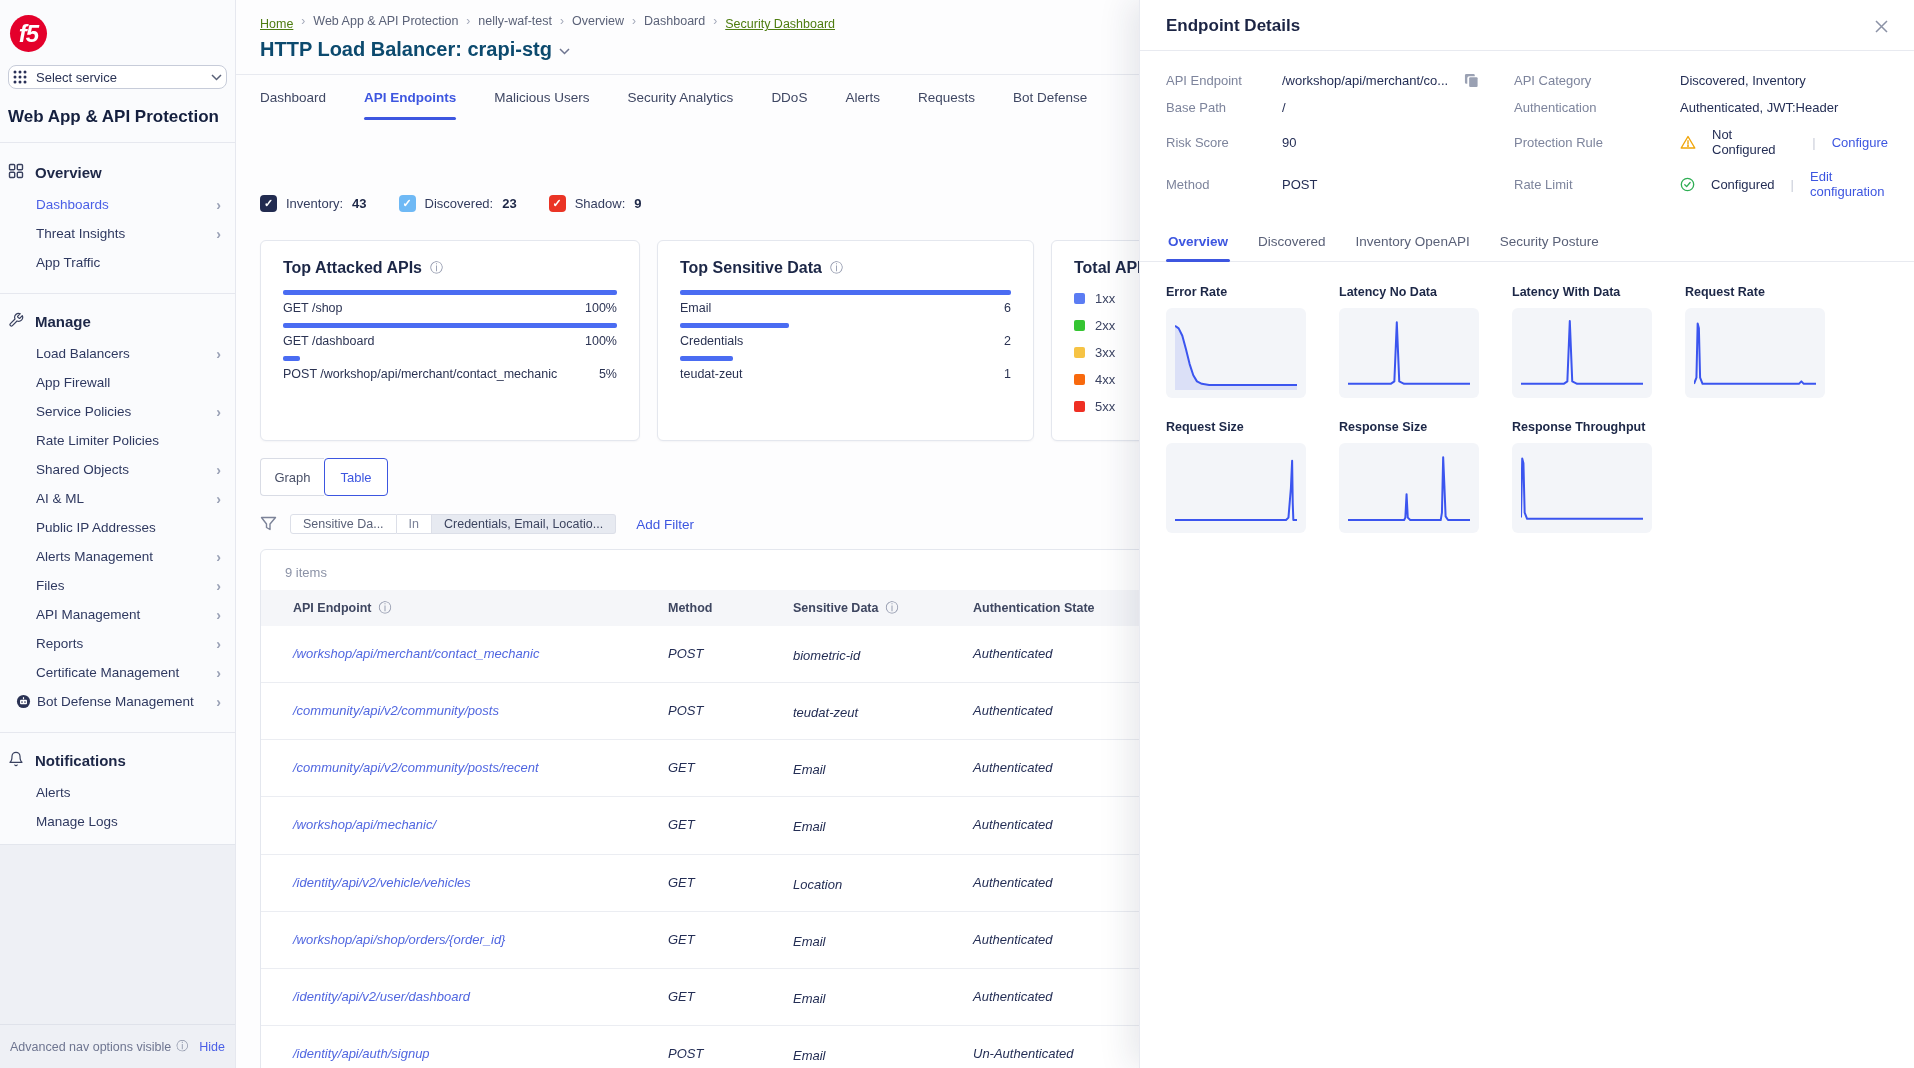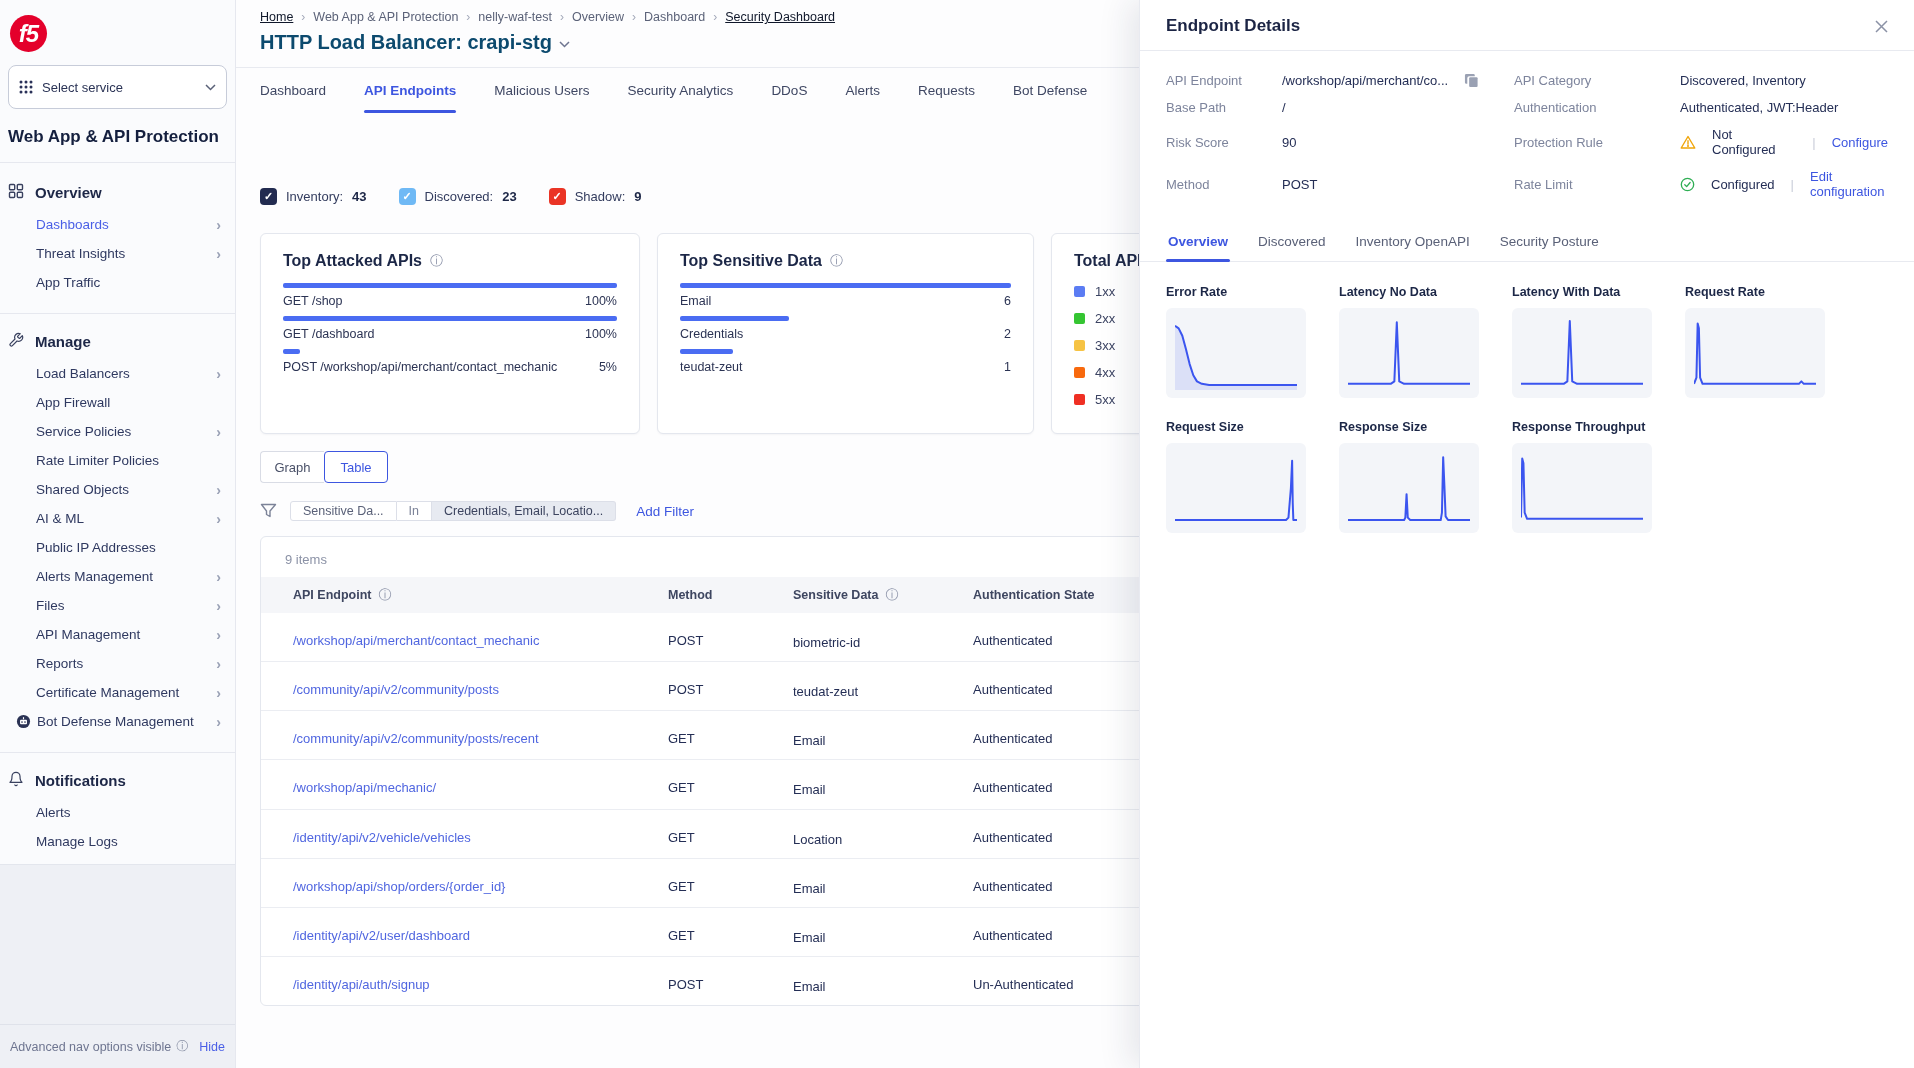--- a/index.html
+++ b/index.html
@@ -11,22 +11,22 @@
   }
   a { text-decoration:none; }
 
   
   .sidebar { position:absolute; left:0; top:0; width:236px; height:100%;
     background:#fafbfd; border-right:1px solid #e6e8ef; display:flex; flex-direction:column; }
   .logo-wrap { padding:15px 0 0 10px; }
   .f5-logo { width:37px; height:37px; border-radius:50%; background:#e4002b; color:#fff;
     display:flex; align-items:center; justify-content:center; font-weight:700; font-style:italic;
     font-size:24px; letter-spacing:-1px; }
-  .service-select { margin:13px 8px 0; height:44px; border:1px solid #c7ccd9; border-radius:8px;
-    background:#fff; display:flex; align-items:center; gap:9px; padding:0 10px; font-size:13px;
+  .service-select { margin:13px 8px 0; height:24px; border:1px solid #c7ccd9; border-radius:8px;
+    background:#fff; display:flex; align-items:center; gap:9px; padding:0 4px; font-size:13px;
     color:#2a3355; cursor:pointer; }
   .service-select .spacer { flex:1; }
   .sidebar-title { margin:18px 8px 0; font-size:17px; font-weight:700; color:#141f3e; }
   .title-divider { margin-top:15px; border-bottom:1px solid #e6e8ef; }
   .sidebar-nav { padding-top:10px; }
   .nav-section { padding:6px 0 8px; }
   .nav-section + .nav-section { border-top:1px solid #e6e8ef; margin-top:8px; padding-top:14px; }
   .sec-head { display:flex; align-items:center; gap:11px; padding:4px 8px 8px; font-size:15px;
     font-weight:700; color:#1d2747; }
   .sec-head svg { flex:0 0 auto; }
@@ -40,21 +40,21 @@
   .sidebar-footer { background:#eef0f5; border-top:1px solid #dfe2ea; padding:13px 10px;
     font-size:12.5px; color:#6e7590; display:flex; align-items:center; gap:5px; }
   .sidebar-footer .info-i { color:#8b92a6; font-size:12px; }
   .sidebar-footer a { color:#4a5fe6; margin-left:6px; cursor:pointer; }
 
   
   .main { position:absolute; left:236px; top:0; right:0; bottom:0; background:#fdfdfe; }
   .breadcrumb { padding:10px 24px 0; display:flex; align-items:center; gap:8px; font-size:12.5px;
     color:#5b6278; }
   .crumb { cursor:pointer; }
-  .crumb.u { text-decoration:underline; color:#0f172a; }
+  .crumb.u { text-decoration:underline; color:#4d7c0f;margin-top:7px; }
   .bc-sep { color:#a3a9ba; font-size:12px; }
   .page-title-row { padding:7px 24px 0; display:flex; align-items:center; gap:7px; }
   .page-title { font-size:20px; font-weight:600; color:#0c4a6e; }
   .header-divider { margin-top:13px; border-bottom:1px solid #e8eaf0; }
   .main-tabs { display:flex; gap:38px; padding:0 24px; height:45px; align-items:stretch;
     font-size:13.5px; color:#3f4763; }
   .main-tab { display:flex; align-items:center; position:relative; cursor:pointer; }
   .main-tab.active { color:#3d56e0; font-weight:700; }
   .main-tab.active::after { content:''; position:absolute; left:0; right:0; bottom:0; height:3px;
     background:#3d56e0; border-radius:2px; }
@@ -77,21 +77,21 @@
   .bar-rows { padding:13px 22px 0; }
   .bar-row { margin-bottom:8px; }
   .bar { height:5px; background:#4a6cf2; border-radius:2px; margin-bottom:6px; }
   .bar-lbl { display:flex; justify-content:space-between; font-size:12.5px; color:#2b3353; }
   .legend { padding:14px 22px 0; }
   .legend-item { display:flex; align-items:center; gap:10px; font-size:13px; color:#3c4463;
     margin-bottom:12px; }
   .sw { width:11px; height:11px; border-radius:2px; flex:0 0 auto; }
 
   .view-toggle { display:inline-flex; margin-top:17px; }
-  .toggle-btn { min-width:64px; height:32px; display:inline-flex; align-items:center;
+  .toggle-btn { min-width:64px; height:38px; display:inline-flex; align-items:center;
     justify-content:center; font-size:13px; cursor:pointer; padding:4px 12px; }
   .toggle-btn.inactive { background:#fff; color:#4a5168; border:1px solid #d9dce5; }
   .toggle-btn.inactive:first-child { border-radius:4px 0 0 4px; border-right:none; }
   .toggle-btn.active { background:#fff; color:#3d56e0; border:1.5px solid #3d56e0;
     border-radius:4px; font-weight:500; }
 
   .filter-bar { display:flex; align-items:center; gap:13px; margin-top:18px; }
   .chips { display:flex; }
   .chip { height:20px; display:flex; align-items:center; padding:0 12px; font-size:12.5px;
     background:#fff; border:1px solid #dcdfe8; color:#5a6178; cursor:pointer; }
@@ -99,22 +99,22 @@
   .chip.op { border-left:none; color:#7b8298; }
   .chip.value { background:#e7eaf1; border-left:none; border-radius:0 3px 3px 0; color:#3c445f; }
   .add-filter { color:#3d56e0; font-size:13.5px; margin-left:7px; cursor:pointer; }
 
   .table-card { margin-top:15px; width:1200px; background:#fff; border:1px solid #e4e7ee;
     border-radius:6px; }
   .table-meta { padding:15px 0 10px 24px; color:#8b92a6; font-size:13px; }
   .t-head { display:grid; grid-template-columns:375px 125px 180px 1fr; background:#f5f6f9;
     padding:9px 0 9px 32px; font-size:12.5px; font-weight:700; color:#3e4660; }
   .t-head .hcell { display:flex; align-items:center; gap:7px; }
-  .t-row { display:grid; grid-template-columns:375px 125px 180px 1fr; padding:20px 0 8px 32px;
-    border-bottom:1px solid #ebedf2; font-size:13px; color:#242e55; cursor:pointer; }
+  .t-row { display:grid; grid-template-columns:375px 125px 180px 1fr; padding:20px 0 16px 32px;
+    border-bottom:1px solid #ebedf2; font-size:13px; color:#242e55; cursor:pointer;font-style:italic; }
   .t-row:last-child { border-bottom:none; }
   .endpoint { color:#5066e0; }
   .sens div { line-height:1.55; }
 
   
   .panel { position:absolute; left:1139px; top:0; width:775px; height:100%; background:#fff;
     border-left:1px solid #e8eaf0; box-shadow:-10px 0 30px rgba(25,35,70,.10); }
   .panel-header { display:flex; justify-content:space-between; align-items:center;
     padding:16px 26px 14px; }
   .panel-title { font-size:17px; font-weight:600; color:#1b2444; }

